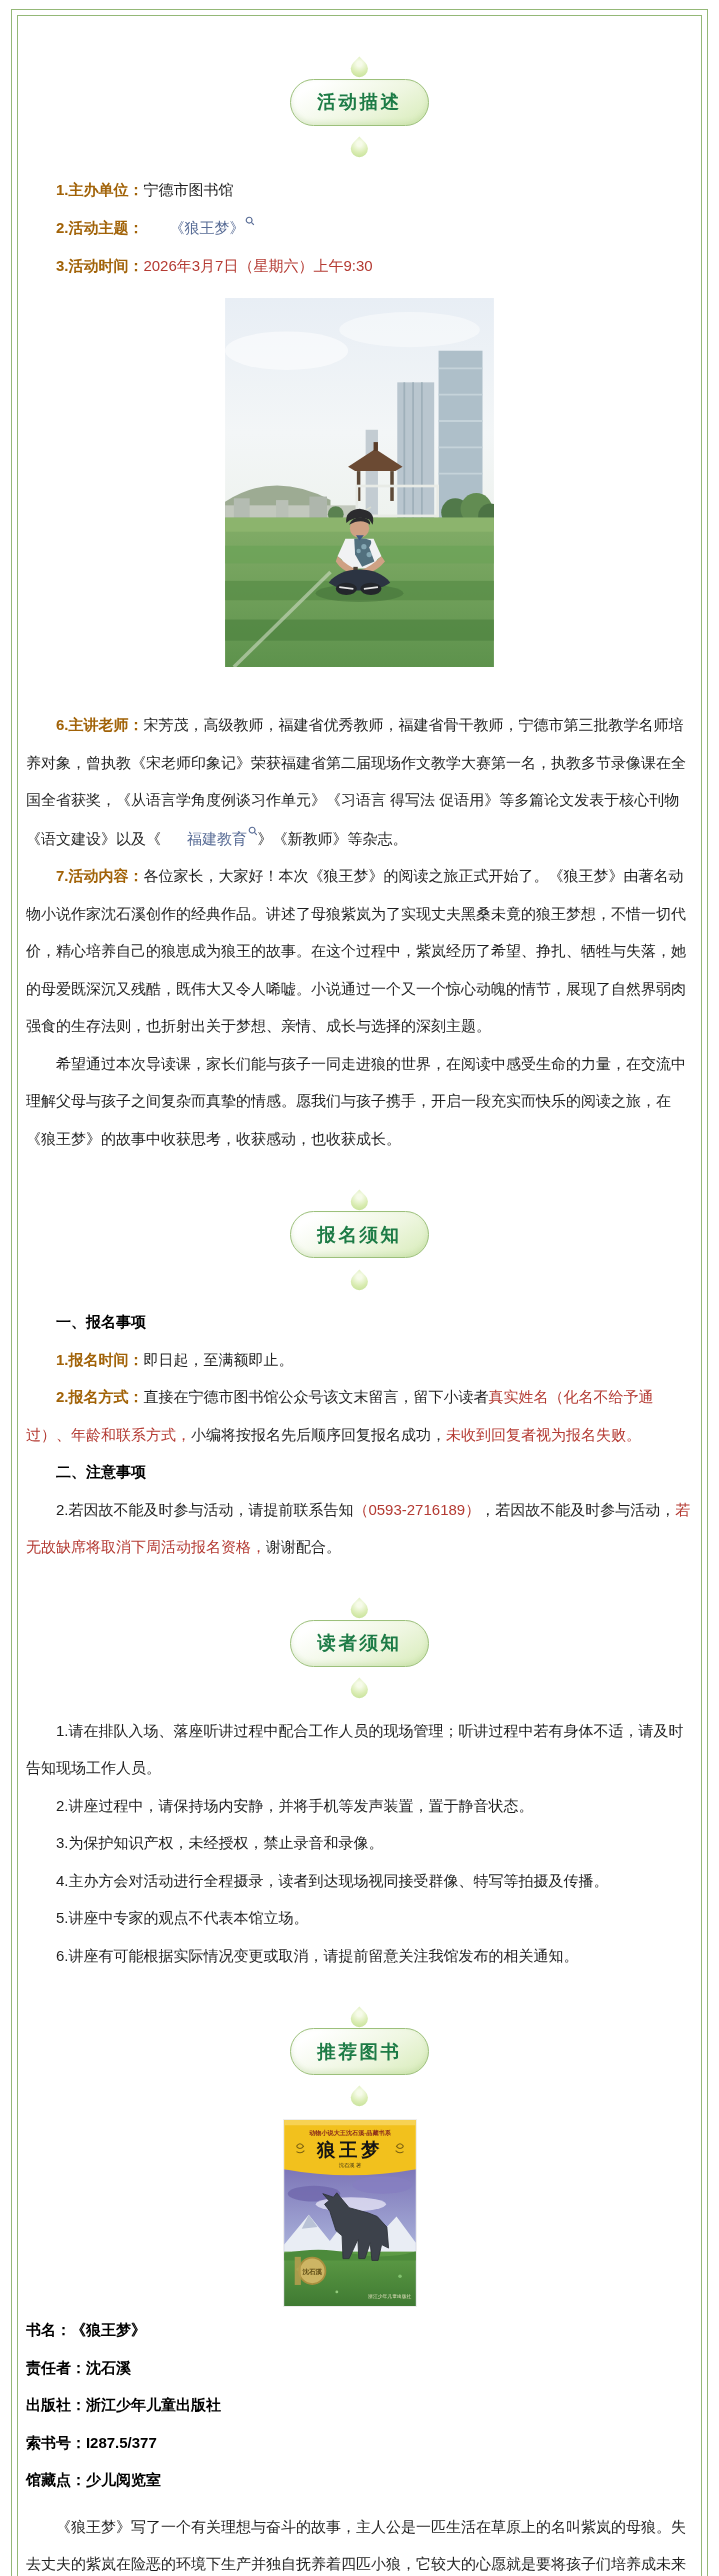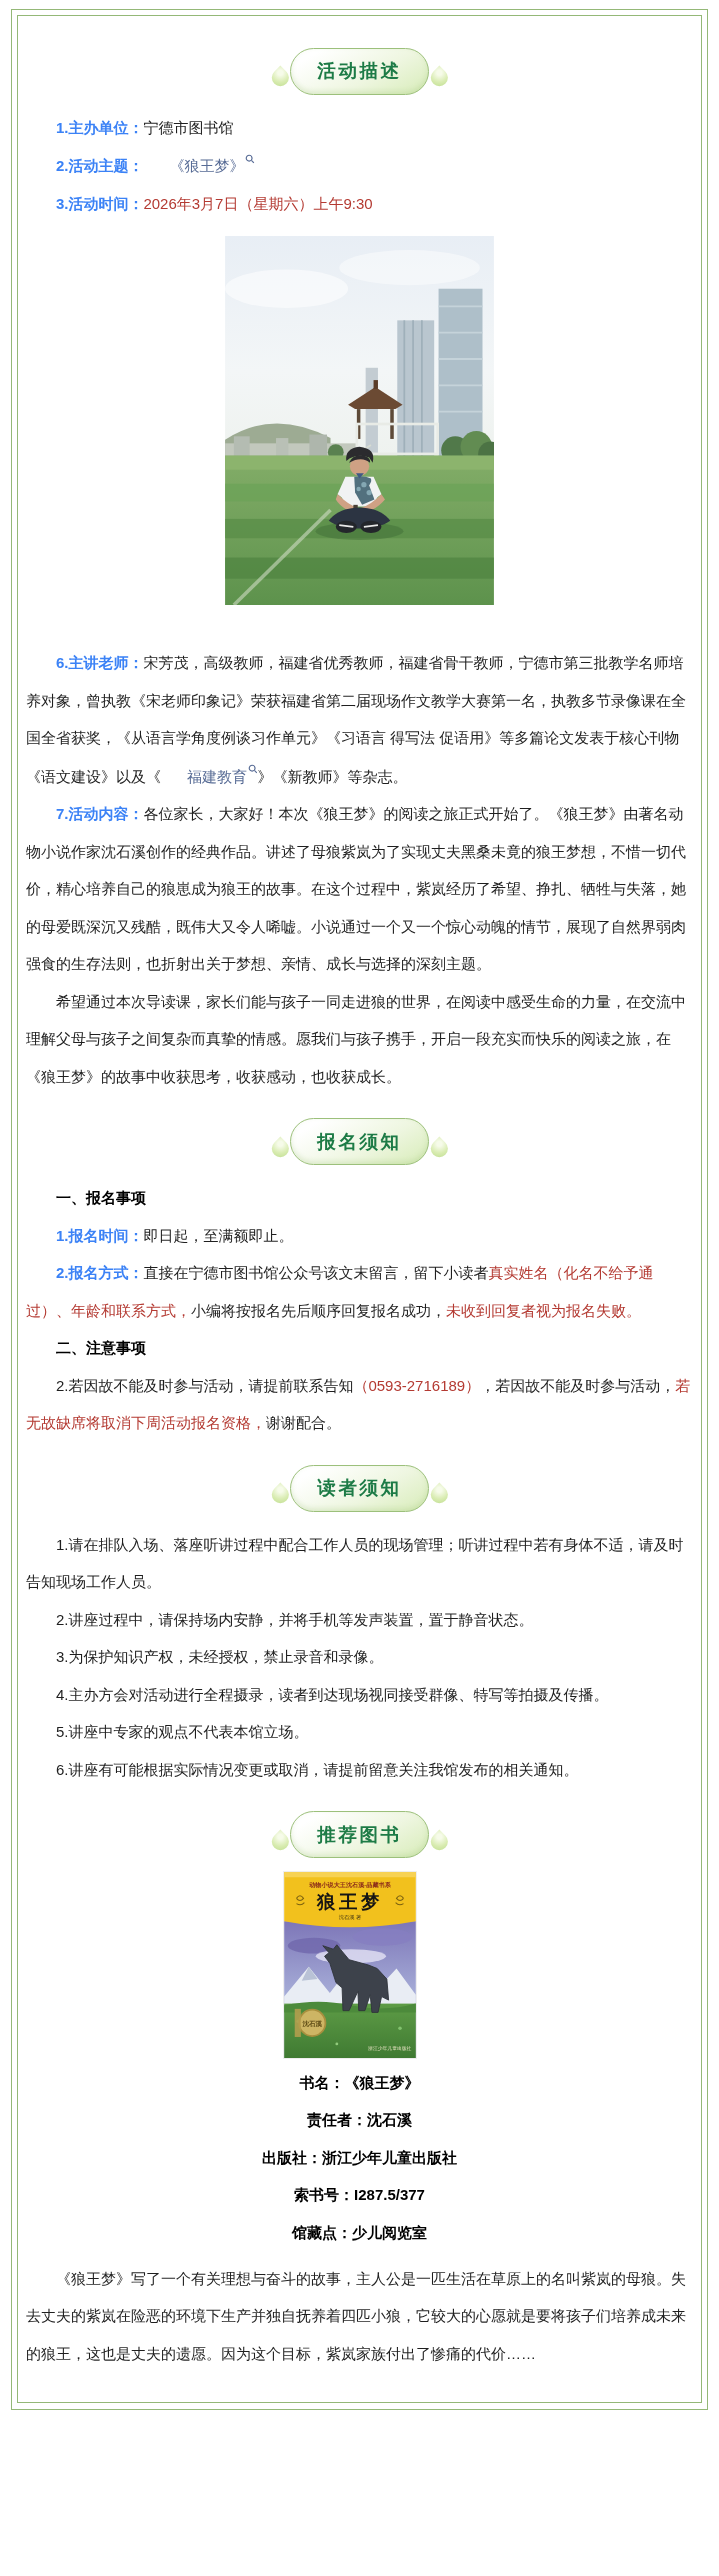--- a/index.html
+++ b/index.html
@@ -2,31 +2,31 @@
 <html style="font-size:14px"><head>
 <meta charset="utf-8">
 <style>
   html,body{margin:0;padding:0;background:#ffffff;}
   body{width:719px;font-family:"Liberation Sans","DejaVu Sans",sans-serif;color:#1f1f1f;}
   .outer-frame{margin:8.8px 10.6px 16px 10.6px;border:1.8px solid #94b877;}
   .inner-frame{margin:5.3px;border:1.8px solid #94b877;padding:8.8px 8px 30px 8px;}
 
   
   .para{margin:0;font-size:15px;line-height:2.5;text-indent:2em;color:#1f1f1f;word-break:break-all;}
-  .para.center{text-align:center;text-indent:0;}
+  .para.center{text-indent:0;}
   .seg-plain{color:#1f1f1f;}
-  .seg-label{font-weight:bold;color:#3b82f6;}
+  .seg-label{font-weight:bold;color:#a16207;}
   .seg-bold{font-weight:bold;color:#000000;}
   .seg-red{color:#b43a32;}
   .seg-link{color:#576b95;cursor:pointer;margin-left:26px;}
   .q-icon{margin-left:0.9px;}
   .q-icon svg{vertical-align:1.8px;}
 
   
-  .pill-row{display:flex;justify-content:center;align-items:center;gap:2px;margin:23px 0 14px 0;}
+  .pill-row{display:flex;justify-content:center;align-items:center;gap:2px;margin:23px 0 14px 0;flex-direction:column;}
   .drop{width:16.7px;height:16.7px;border-radius:0 50% 50% 50%;transform:rotate(45deg);
         background:radial-gradient(circle at 30% 30%, #f6fbe9 15%, #d9ecb2 55%, #bcdc8b 100%);
         margin-top:12.3px;flex:0 0 auto;}
   .pill{border:0.9px solid #9cc07b;border-radius:30px;padding:11.4px 26px;
         background:linear-gradient(150deg,#ffffff 15%,#eef6e0 60%,#d7ecb8 100%);
         box-shadow:inset 0 -2.6px 5.3px rgba(150,190,110,.25);
         color:#1d7b46;font-size:18.5px;font-weight:bold;letter-spacing:2.6px;line-height:1.2;}
 
   
   .photo-fig{width:269px;margin:14px auto 39px auto;}

